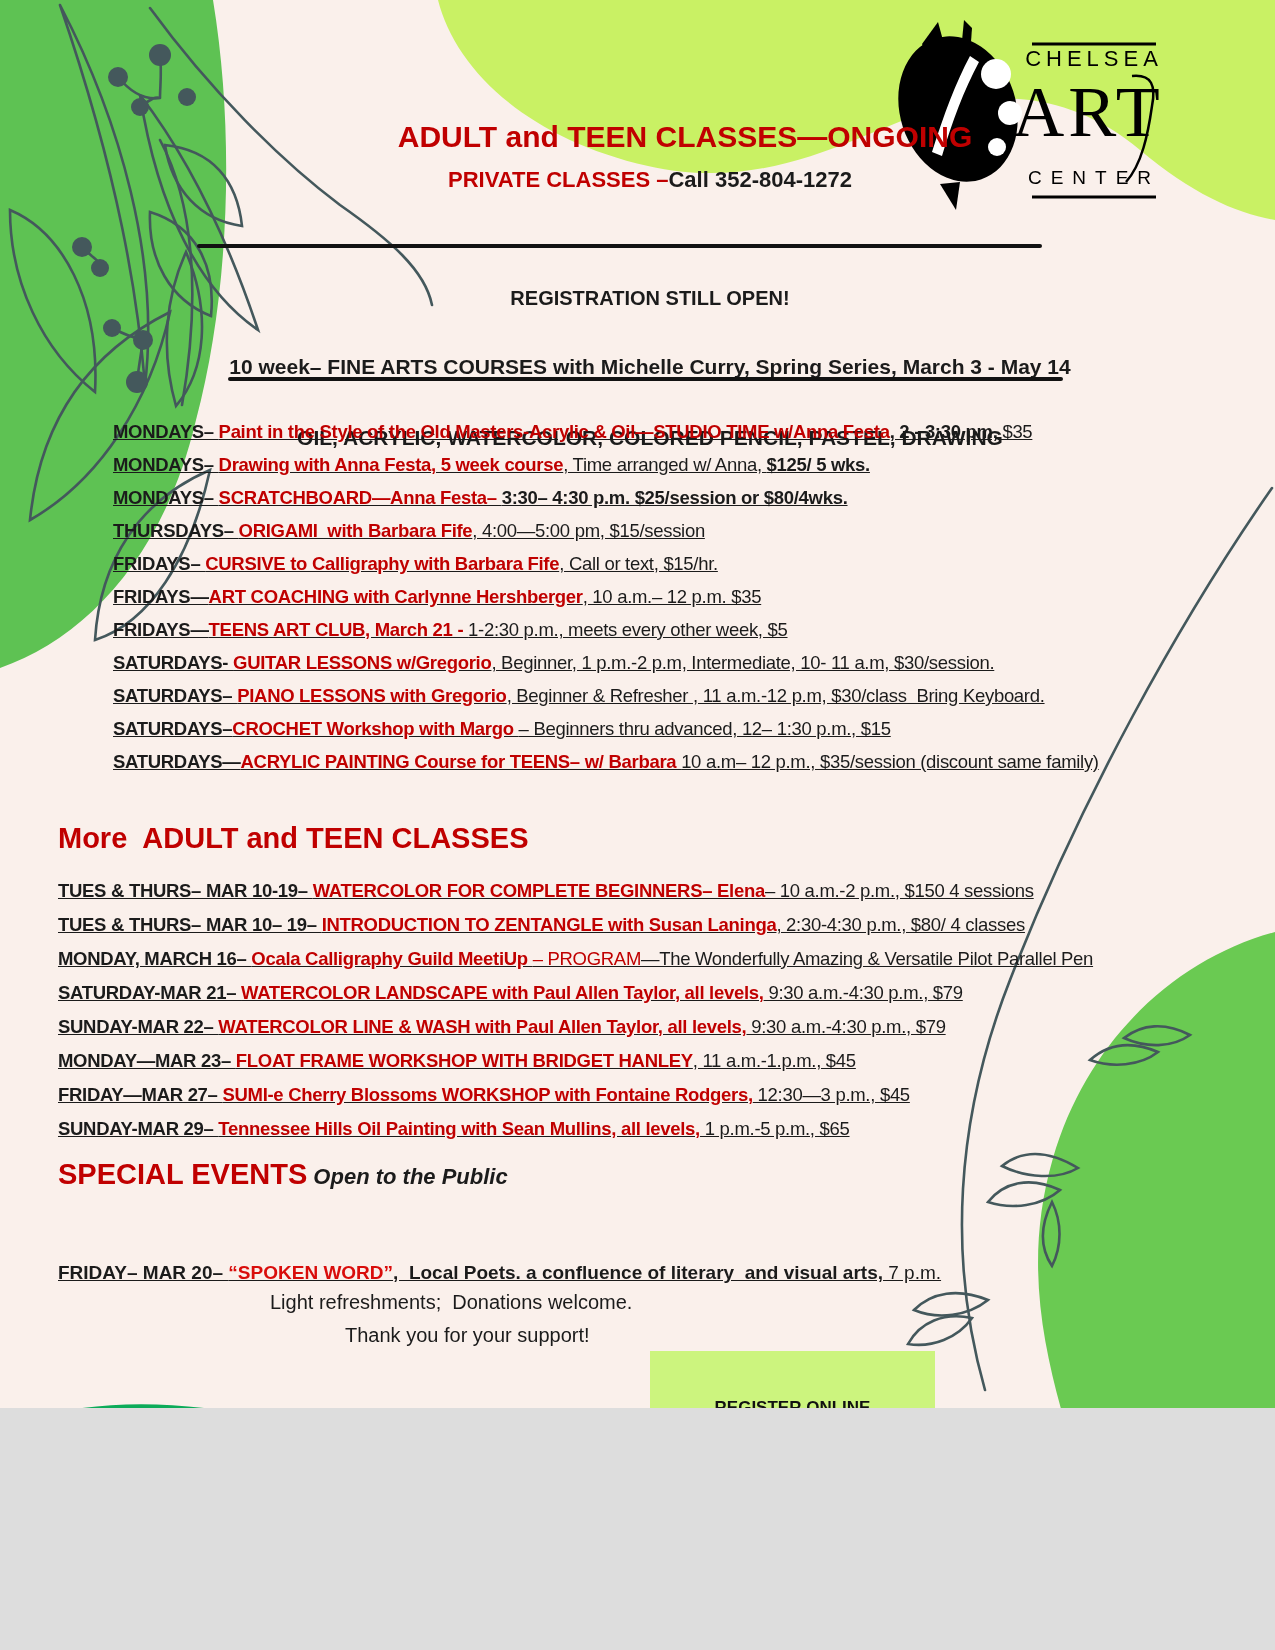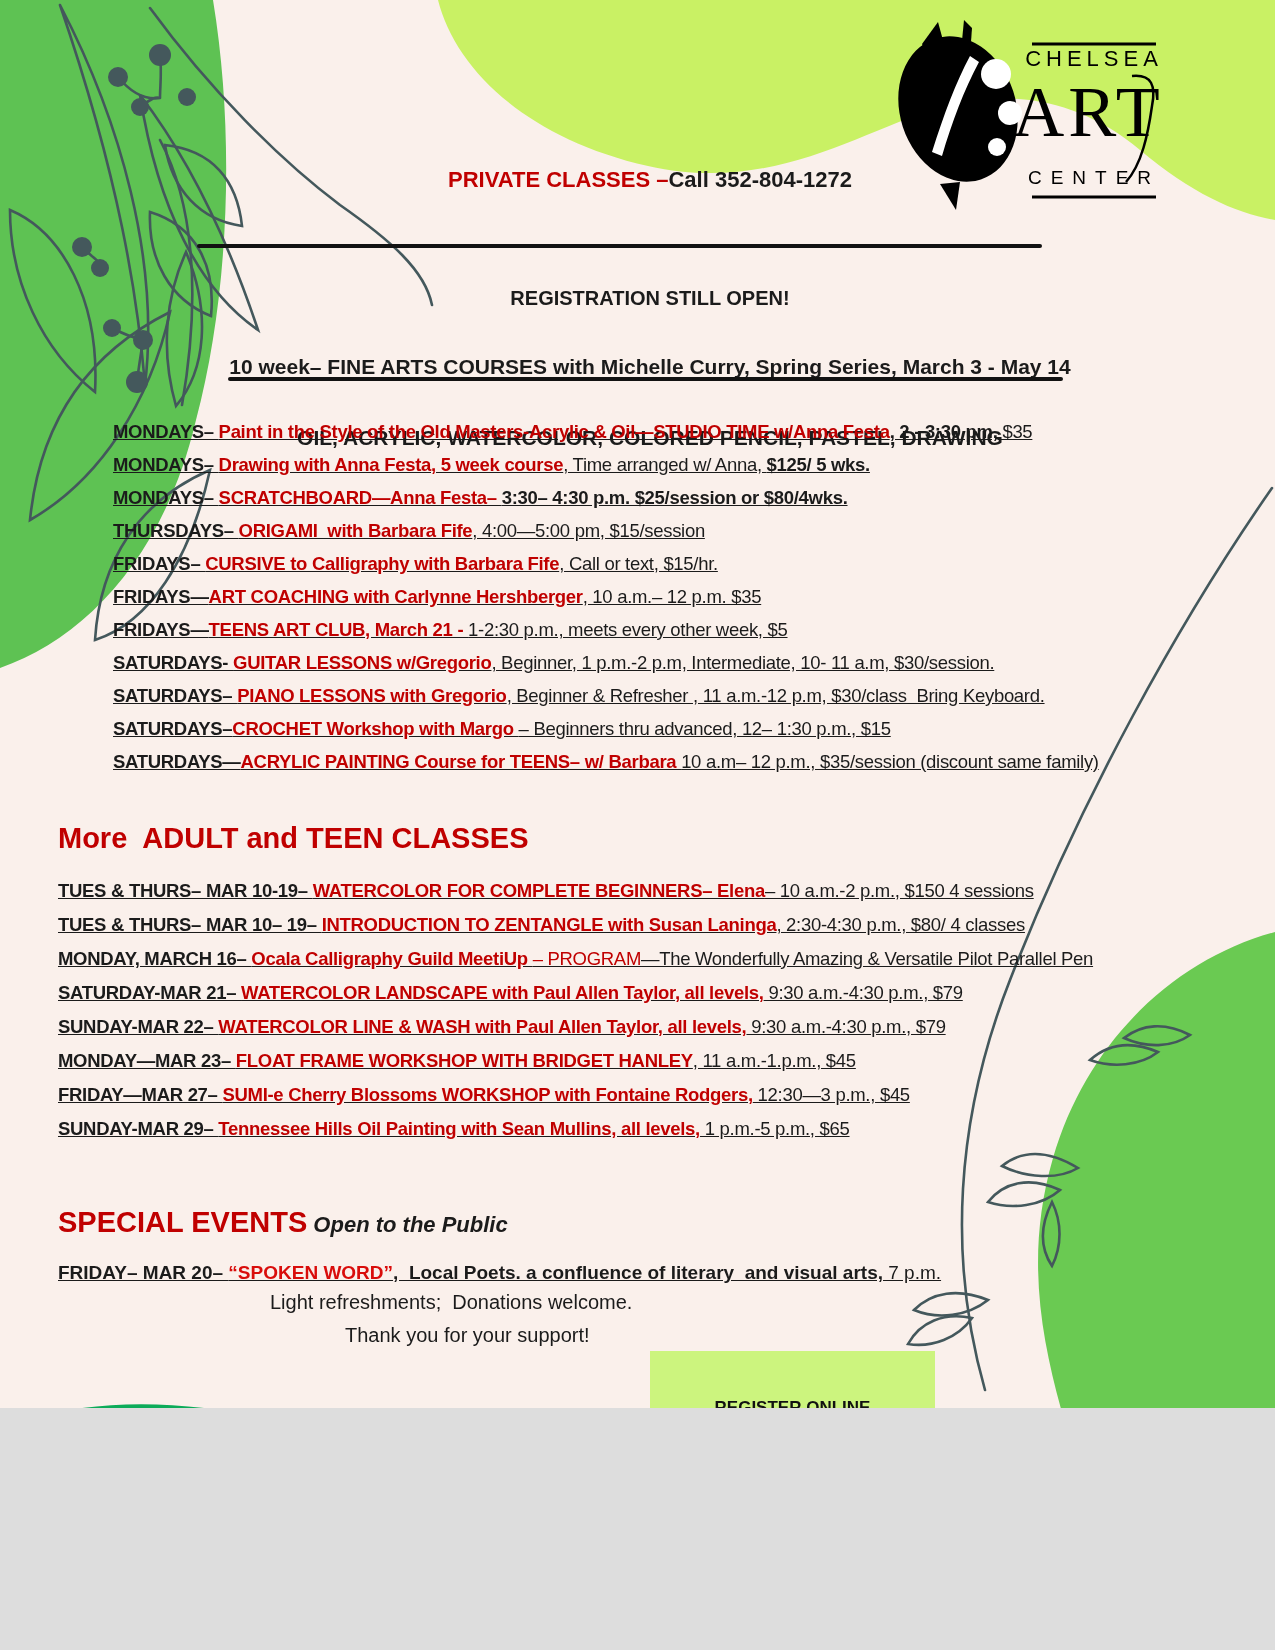--- a/index.html
+++ b/index.html
@@ -27,21 +27,21 @@
   #ongoing-list{left:113px;top:415px;width:1155px;font-size:18.5px;line-height:33px;letter-spacing:-0.3px;}
   #more-list{left:58px;top:874px;width:1210px;font-size:18.5px;line-height:34px;letter-spacing:-0.3px;}
   .row{white-space:pre;text-decoration:underline;}
   .seg-day{font-weight:bold;color:var(--ink,#1b1b1b);}
   .seg-red{font-weight:bold;color:var(--red,#c00000);}
   .seg-redreg{font-weight:normal;color:var(--red,#c00000);}
   .seg-redbright{font-weight:bold;color:var(--bright-red,#d90d0b);}
   .seg-bold{font-weight:bold;color:var(--ink,#1b1b1b);}
   .seg-reg{font-weight:normal;color:var(--ink,#1b1b1b);}
   .more-heading{left:58px;top:822px;font-size:29px;font-weight:bold;color:var(--red,#c00000);}
-  .special-heading{left:58px;top:1206px;font-size:29px;font-weight:bold;color:var(--red,#c00000);}
+  .special-heading{left:58px;top:1158px;font-size:29px;font-weight:bold;color:var(--red,#c00000);}
   .special-heading .open{font-size:22px;font-weight:600;font-style:italic;color:var(--ink,#1b1b1b);}
   #event-line{left:58px;top:1258px;width:1100px;font-size:19px;line-height:30px;}
   .note1{left:270px;top:1291px;font-size:20px;color:var(--ink,#1b1b1b);}
   .note2{left:345px;top:1324px;font-size:20px;color:var(--ink,#1b1b1b);}
   .register-box{left:650px;top:1351px;width:285px;height:114px;background:var(--lime-box,#ccf47e);
       text-align:center;color:#111;padding-top:11px;box-sizing:border-box;}
   .register-box .r1{font-size:17px;font-weight:bold;margin-bottom:11px;}
   .register-box .r2{font-size:17.5px;font-weight:bold;margin-bottom:6px;}
   .register-box .r3{font-size:19.5px;font-weight:bold;}
   .logo{left:880px;top:14px;width:310px;height:200px;}
@@ -115,20 +115,21 @@
       <circle cx="117" cy="133" r="9" fill="#fff"></circle>
     </g>
     <line class="rule" x1="152" y1="30" x2="276" y2="30"></line>
     <text class="chelsea" x="214" y="52" text-anchor="middle">CHELSEA</text>
     <text class="artword" x="208" y="122" text-anchor="middle">ART</text>
     <path d="M252,62 C272,60 276,72 272,92 C268,120 262,150 246,168" stroke="#000" stroke-width="2.5" fill="none"></path>
     <text class="center" x="214" y="170" text-anchor="middle">CENTER</text>
     <line class="rule" x1="152" y1="183" x2="276" y2="183"></line>
   </svg>
 
+  <div class="content page-title">ADULT and TEEN CLASSES—ONGOING</div>
   <div class="content page-sub"><span class="red">PRIVATE CLASSES –</span><span>Call 352-804-1272</span></div>
 
   <div class="rule" style="left:197px;top:244px;width:845px;"></div>
   <div class="content reg">
     <div class="l1">REGISTRATION STILL OPEN!</div>
     <div class="l2">10 week– FINE ARTS COURSES with Michelle Curry, Spring Series, March 3 - May 14</div>
     <div class="l3">OIL, ACRYLIC, WATERCOLOR, COLORED PENCIL, PASTEL, DRAWING</div>
   </div>
   <div class="rule" style="left:228px;top:377px;width:835px;"></div>
 

